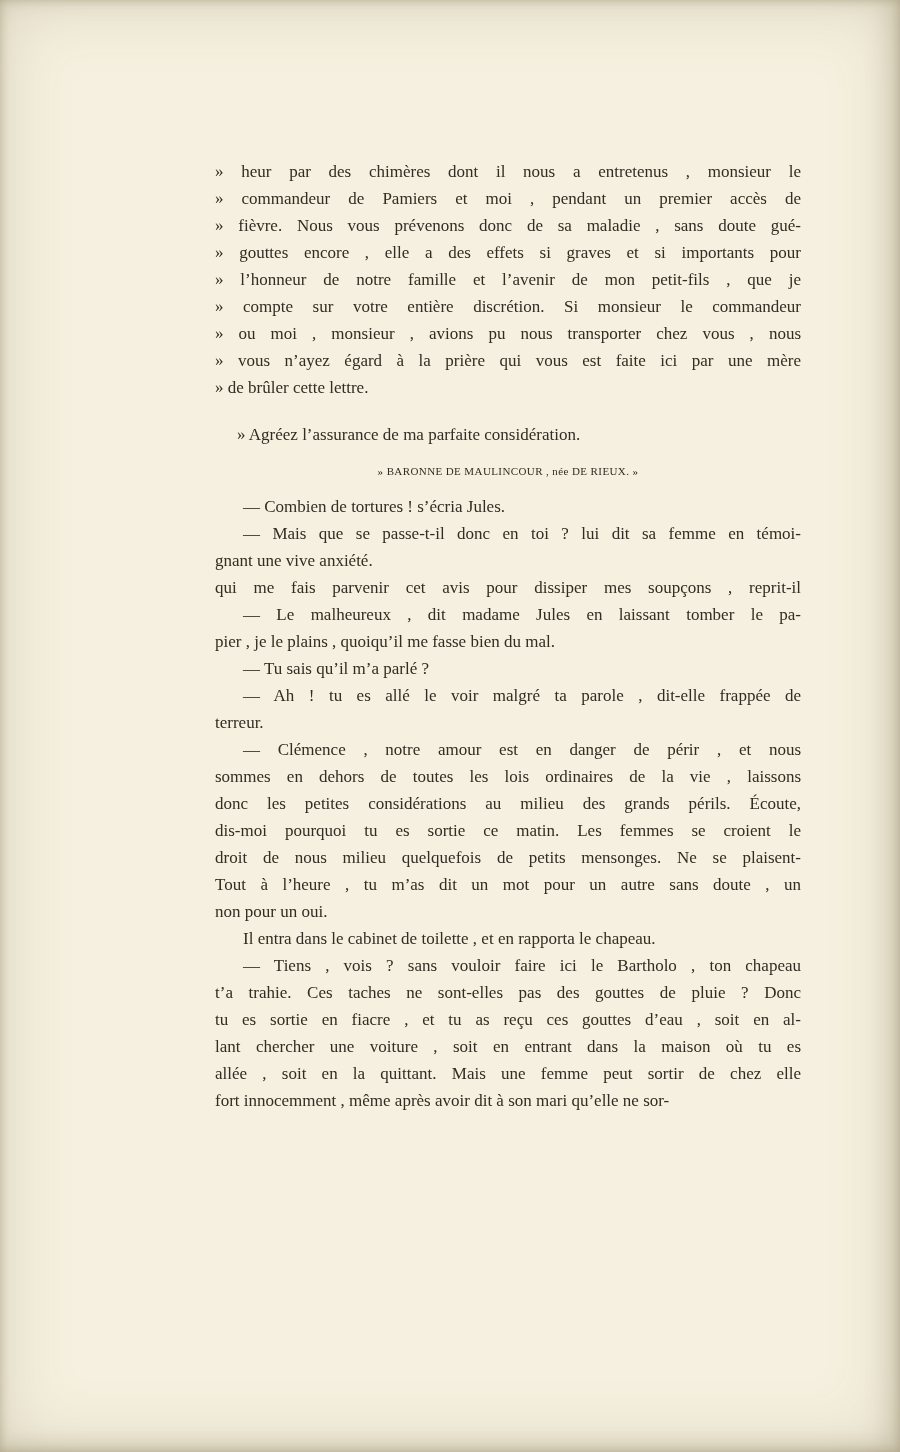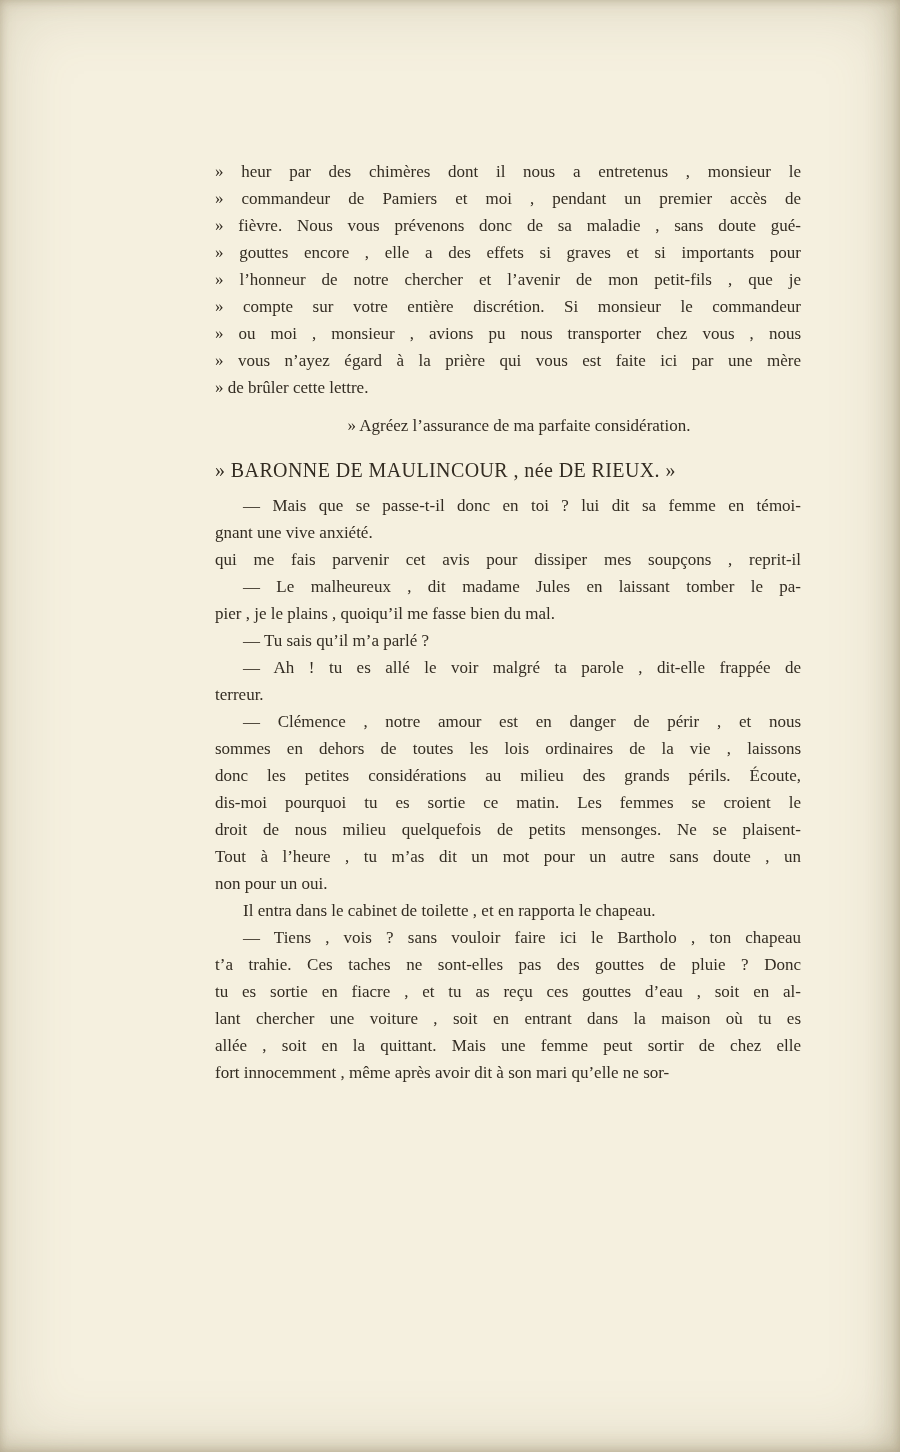--- a/index.html
+++ b/index.html
@@ -60,53 +60,55 @@
   }
   
   .line.fill { text-align: justify; }
   .line.fill::after {
     content: "";
     display: inline-block;
     width: 100%;
     height: 0;
   }
   .line.indent { padding-left: 28px; }
-  .letter-closing { padding-left: 22px; margin-top: 11px; text-align: center; }
+  .letter-closing { padding-left: 22px; margin-top: 20px; }
   .signature {
-    margin-top: 18px;
+    text-align: center;
+    margin-top: 10px;
     margin-bottom: 8px;
-    font-size: 20px;
+    font-size: 11px;
     letter-spacing: 0.4px;
   }
   .dialogue { margin-top: 6px; }
 </style>
 </head>
 <body>
 
 <div class="page">
   <div class="textcol">
 
 
     <div id="letter-lines">
         <div class="line fill">» heur par des chimères dont il nous a entretenus , monsieur le</div>
         <div class="line fill">» commandeur de Pamiers et moi , pendant un premier accès de</div>
         <div class="line fill">» fièvre. Nous vous prévenons donc de sa maladie , sans doute gué-</div>
         <div class="line fill">» gouttes encore , elle a des effets si graves et si importants pour</div>
-        <div class="line fill">» l’honneur de notre chercher et l’avenir de mon petit-fils , que je</div>
+        <div class="line fill">» l’honneur de notre famille et l’avenir de mon petit-fils , que je</div>
         <div class="line fill">» compte sur votre entière discrétion. Si monsieur le commandeur</div>
         <div class="line fill">» ou moi , monsieur , avions pu nous transporter chez vous , nous</div>
         <div class="line fill">» vous n’ayez égard à la prière qui vous est faite ici par une mère</div>
         <div class="line">» de brûler cette lettre.</div>
       </div>
 
     <div class="line letter-closing">» Agréez l’assurance de ma parfaite considération.</div>
 
     <div class="line signature">» BARONNE DE MAULINCOUR , née DE RIEUX. »</div>
 
     <div id="dialogue" class="dialogue">
+        <div class="line indent">— Combien de tortures ! s’écria Jules.</div>
         <div class="line indent fill">— Mais que se passe-t-il donc en toi ? lui dit sa femme en témoi-</div>
         <div class="line">gnant une vive anxiété.</div>
         <div class="line fill">qui me fais parvenir cet avis pour dissiper mes soupçons , reprit-il</div>
         <div class="line indent fill">— Le malheureux , dit madame Jules en laissant tomber le pa-</div>
         <div class="line">pier , je le plains , quoiqu’il me fasse bien du mal.</div>
         <div class="line indent">— Tu sais qu’il m’a parlé ?</div>
         <div class="line indent fill">— Ah ! tu es allé le voir malgré ta parole , dit-elle frappée de</div>
         <div class="line">terreur.</div>
         <div class="line indent fill">— Clémence , notre amour est en danger de périr , et nous</div>
         <div class="line fill">sommes en dehors de toutes les lois ordinaires de la vie , laissons</div>

